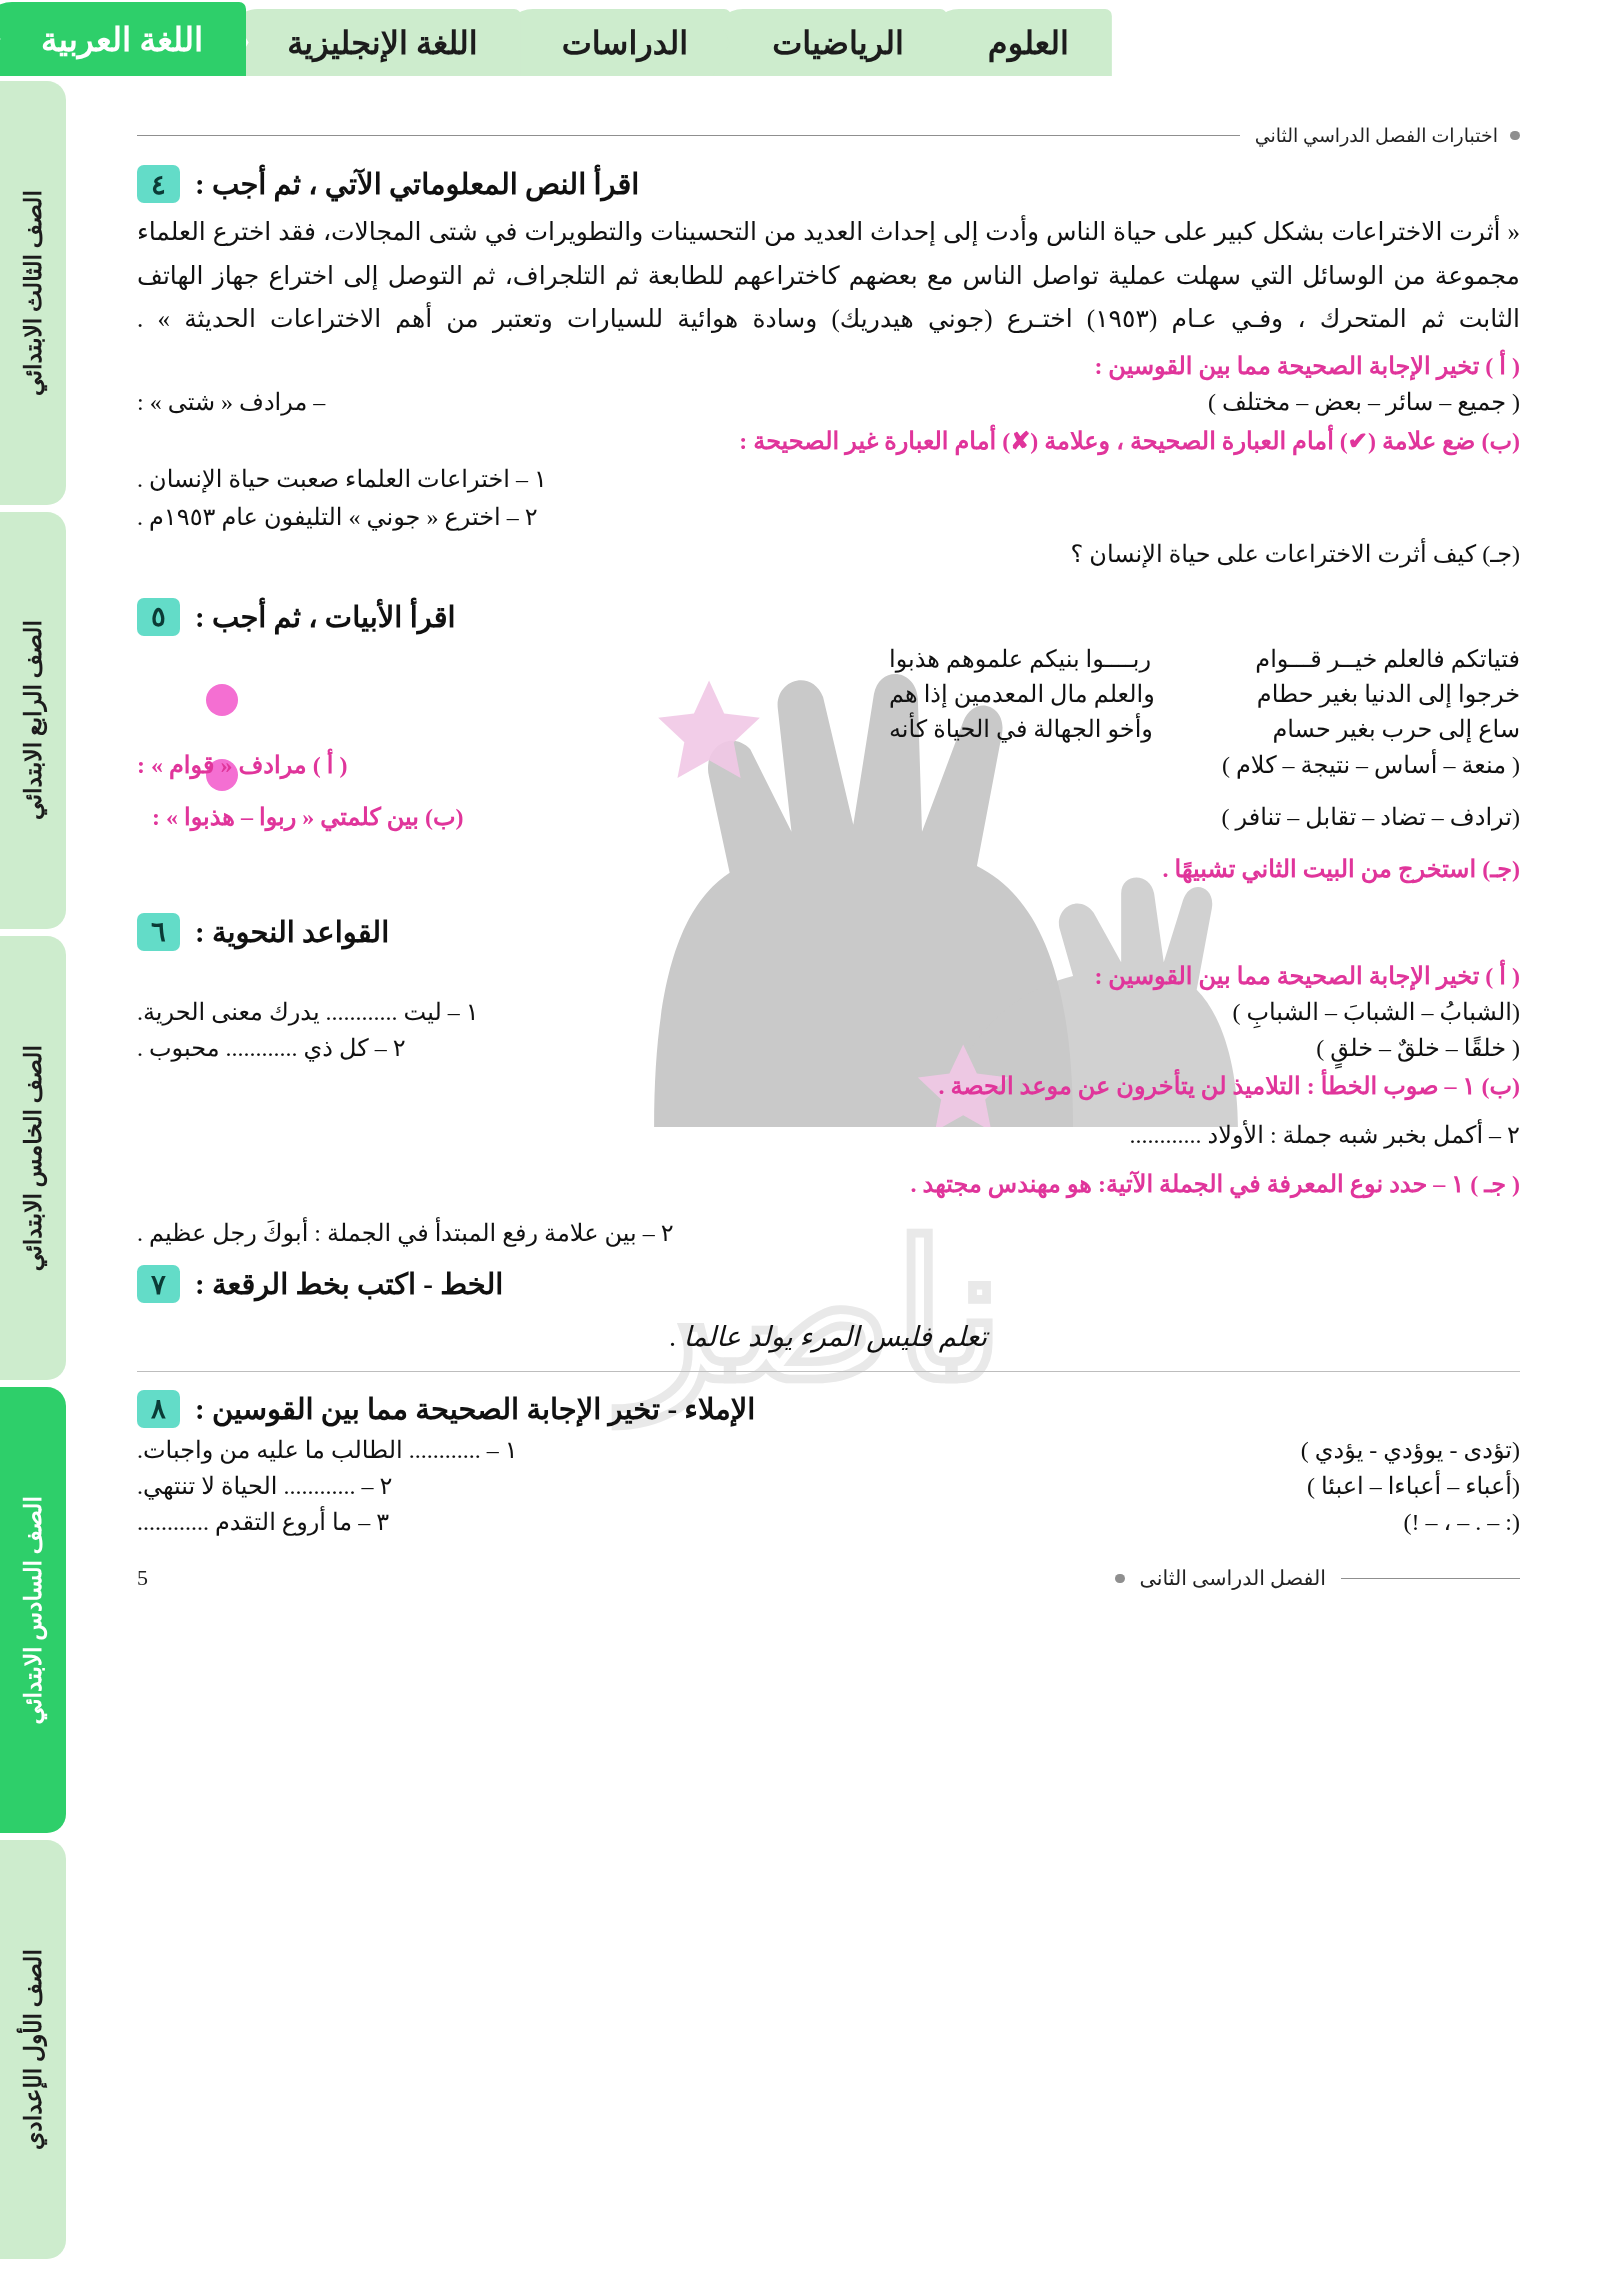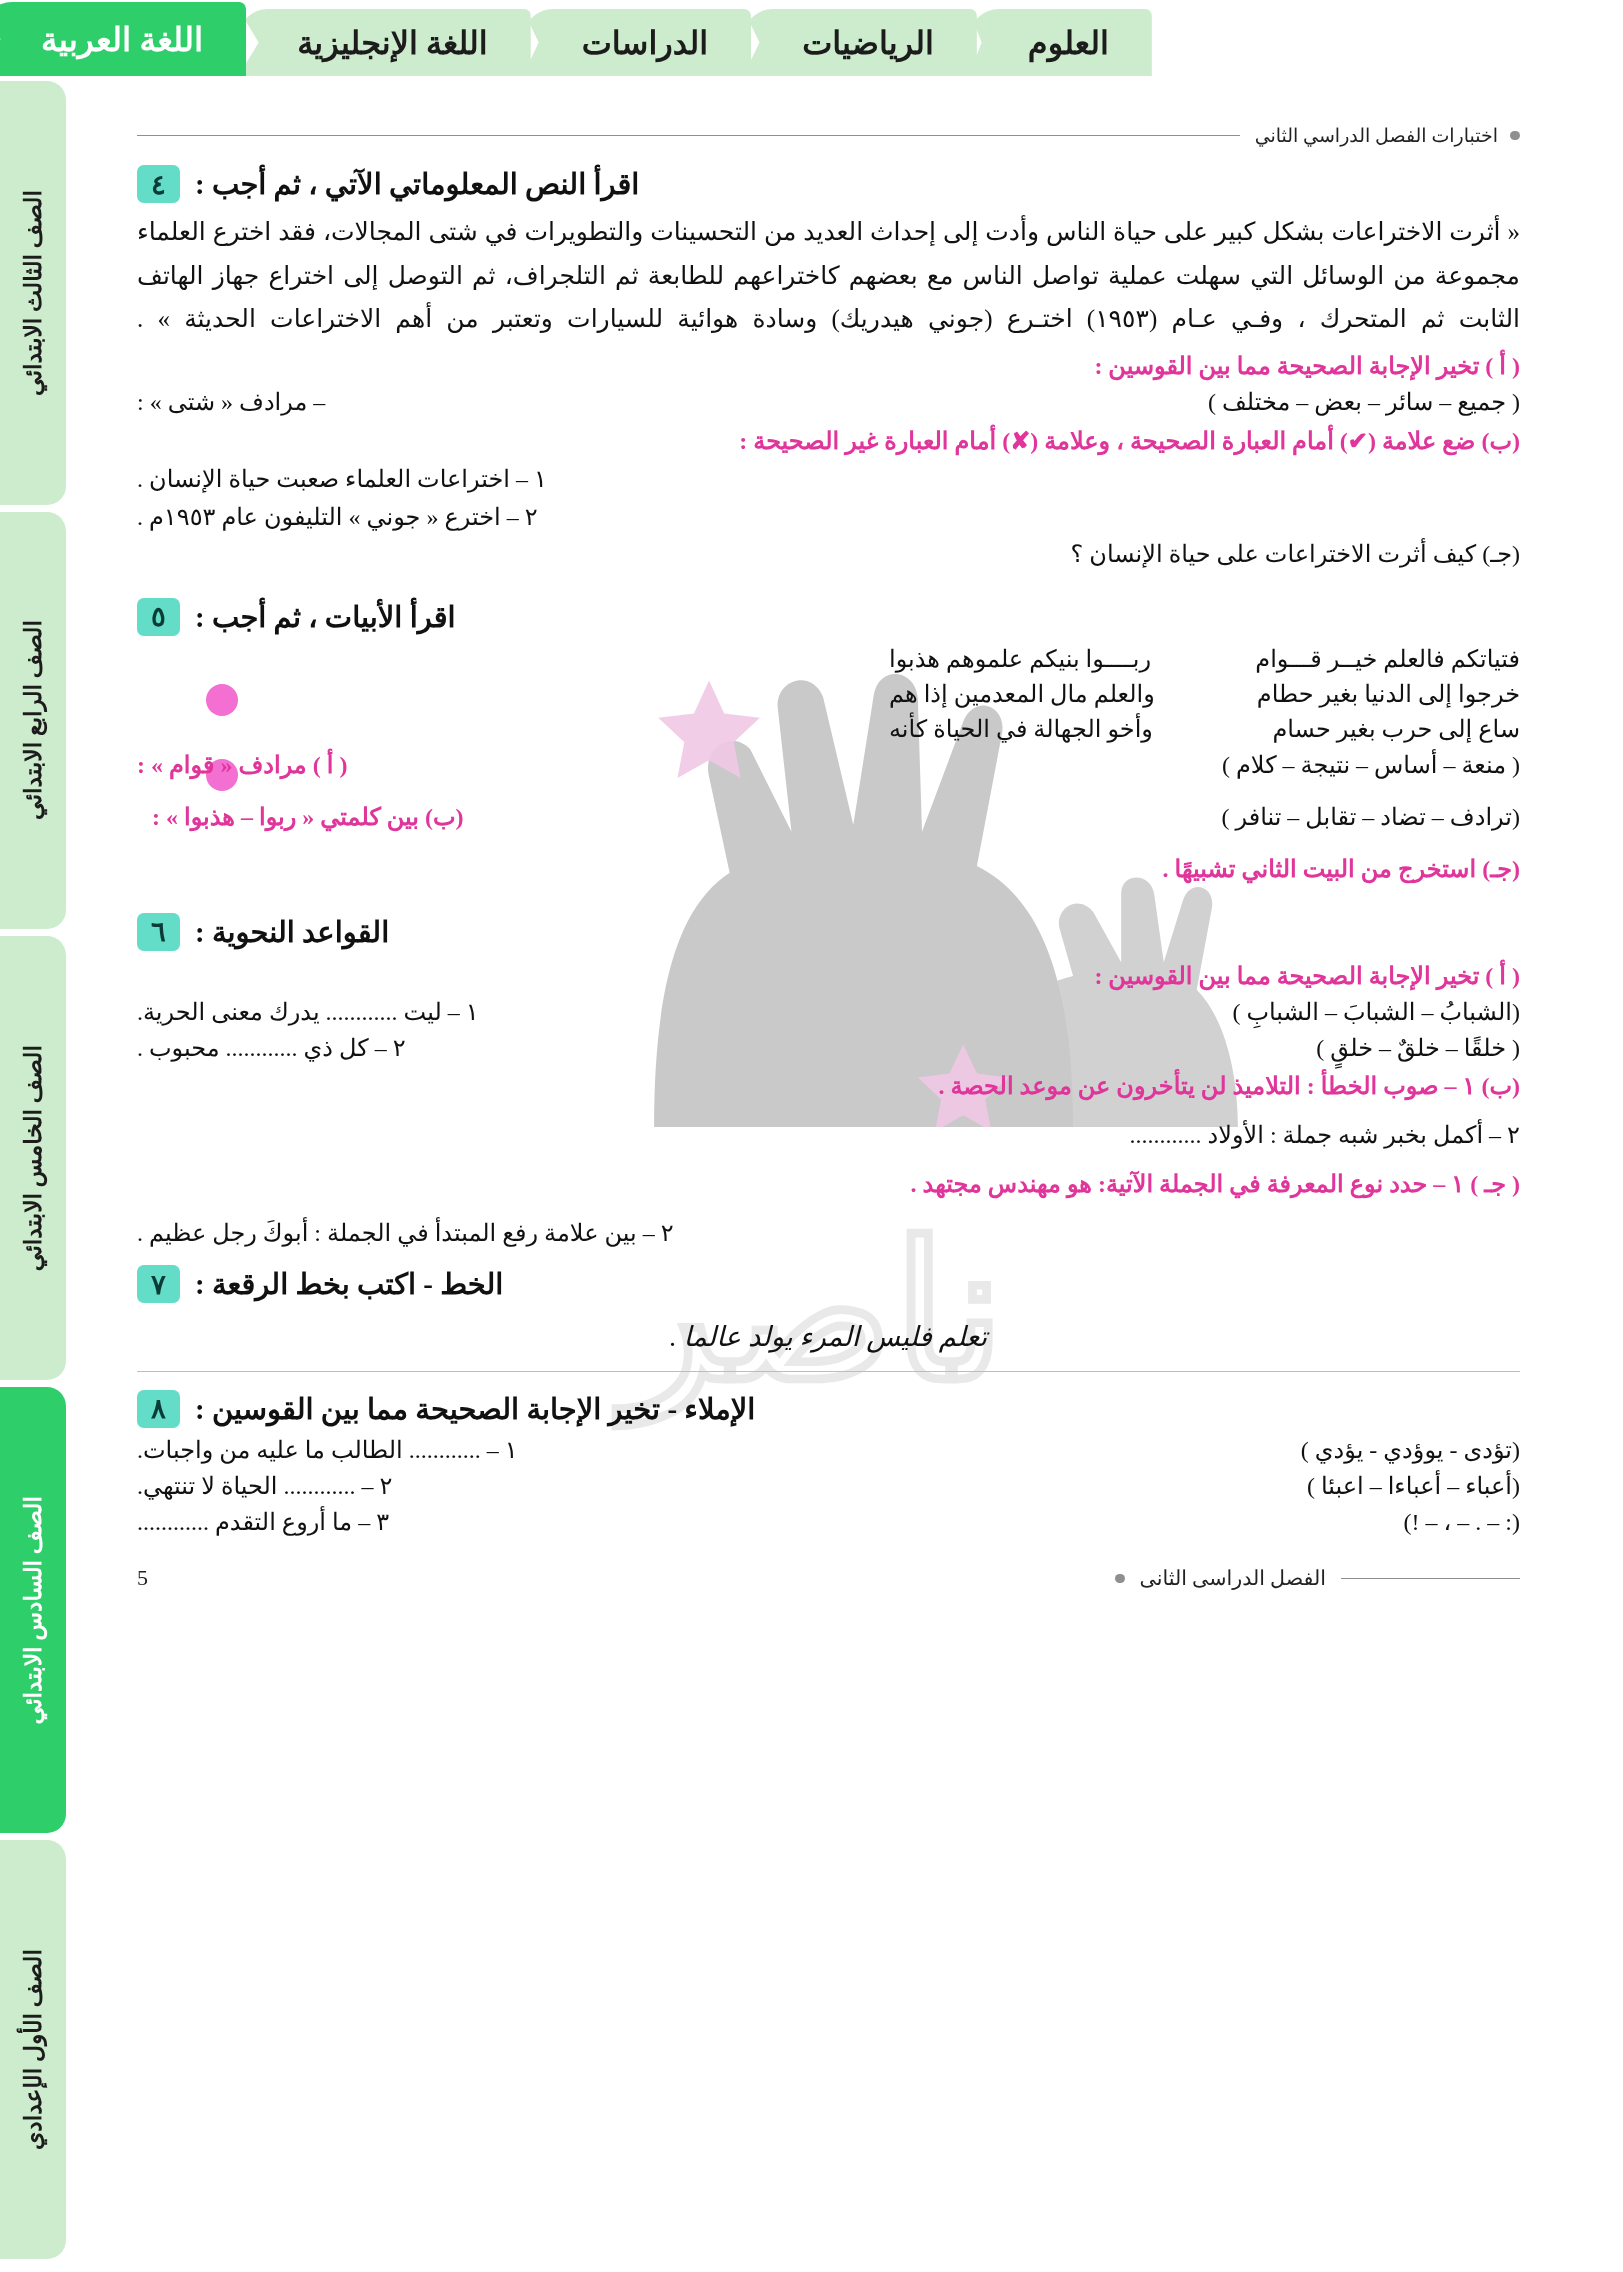--- a/index.html
+++ b/index.html
@@ -22,21 +22,20 @@
   
   .tabbar {
     position: relative;
     height: 76px;
     display: flex;
     flex-direction: row-reverse;
     justify-content: flex-start;
     align-items: flex-end;
     padding-left: 0;
     padding-right: 0;
-    gap: 10px;
   }
   .tab {
     height: 67px;
     margin-left: -18px;
     padding: 0 43px 0 59px;
     display: flex;
     align-items: center;
     justify-content: center;
     font-size: 32px;
     font-weight: bold;

